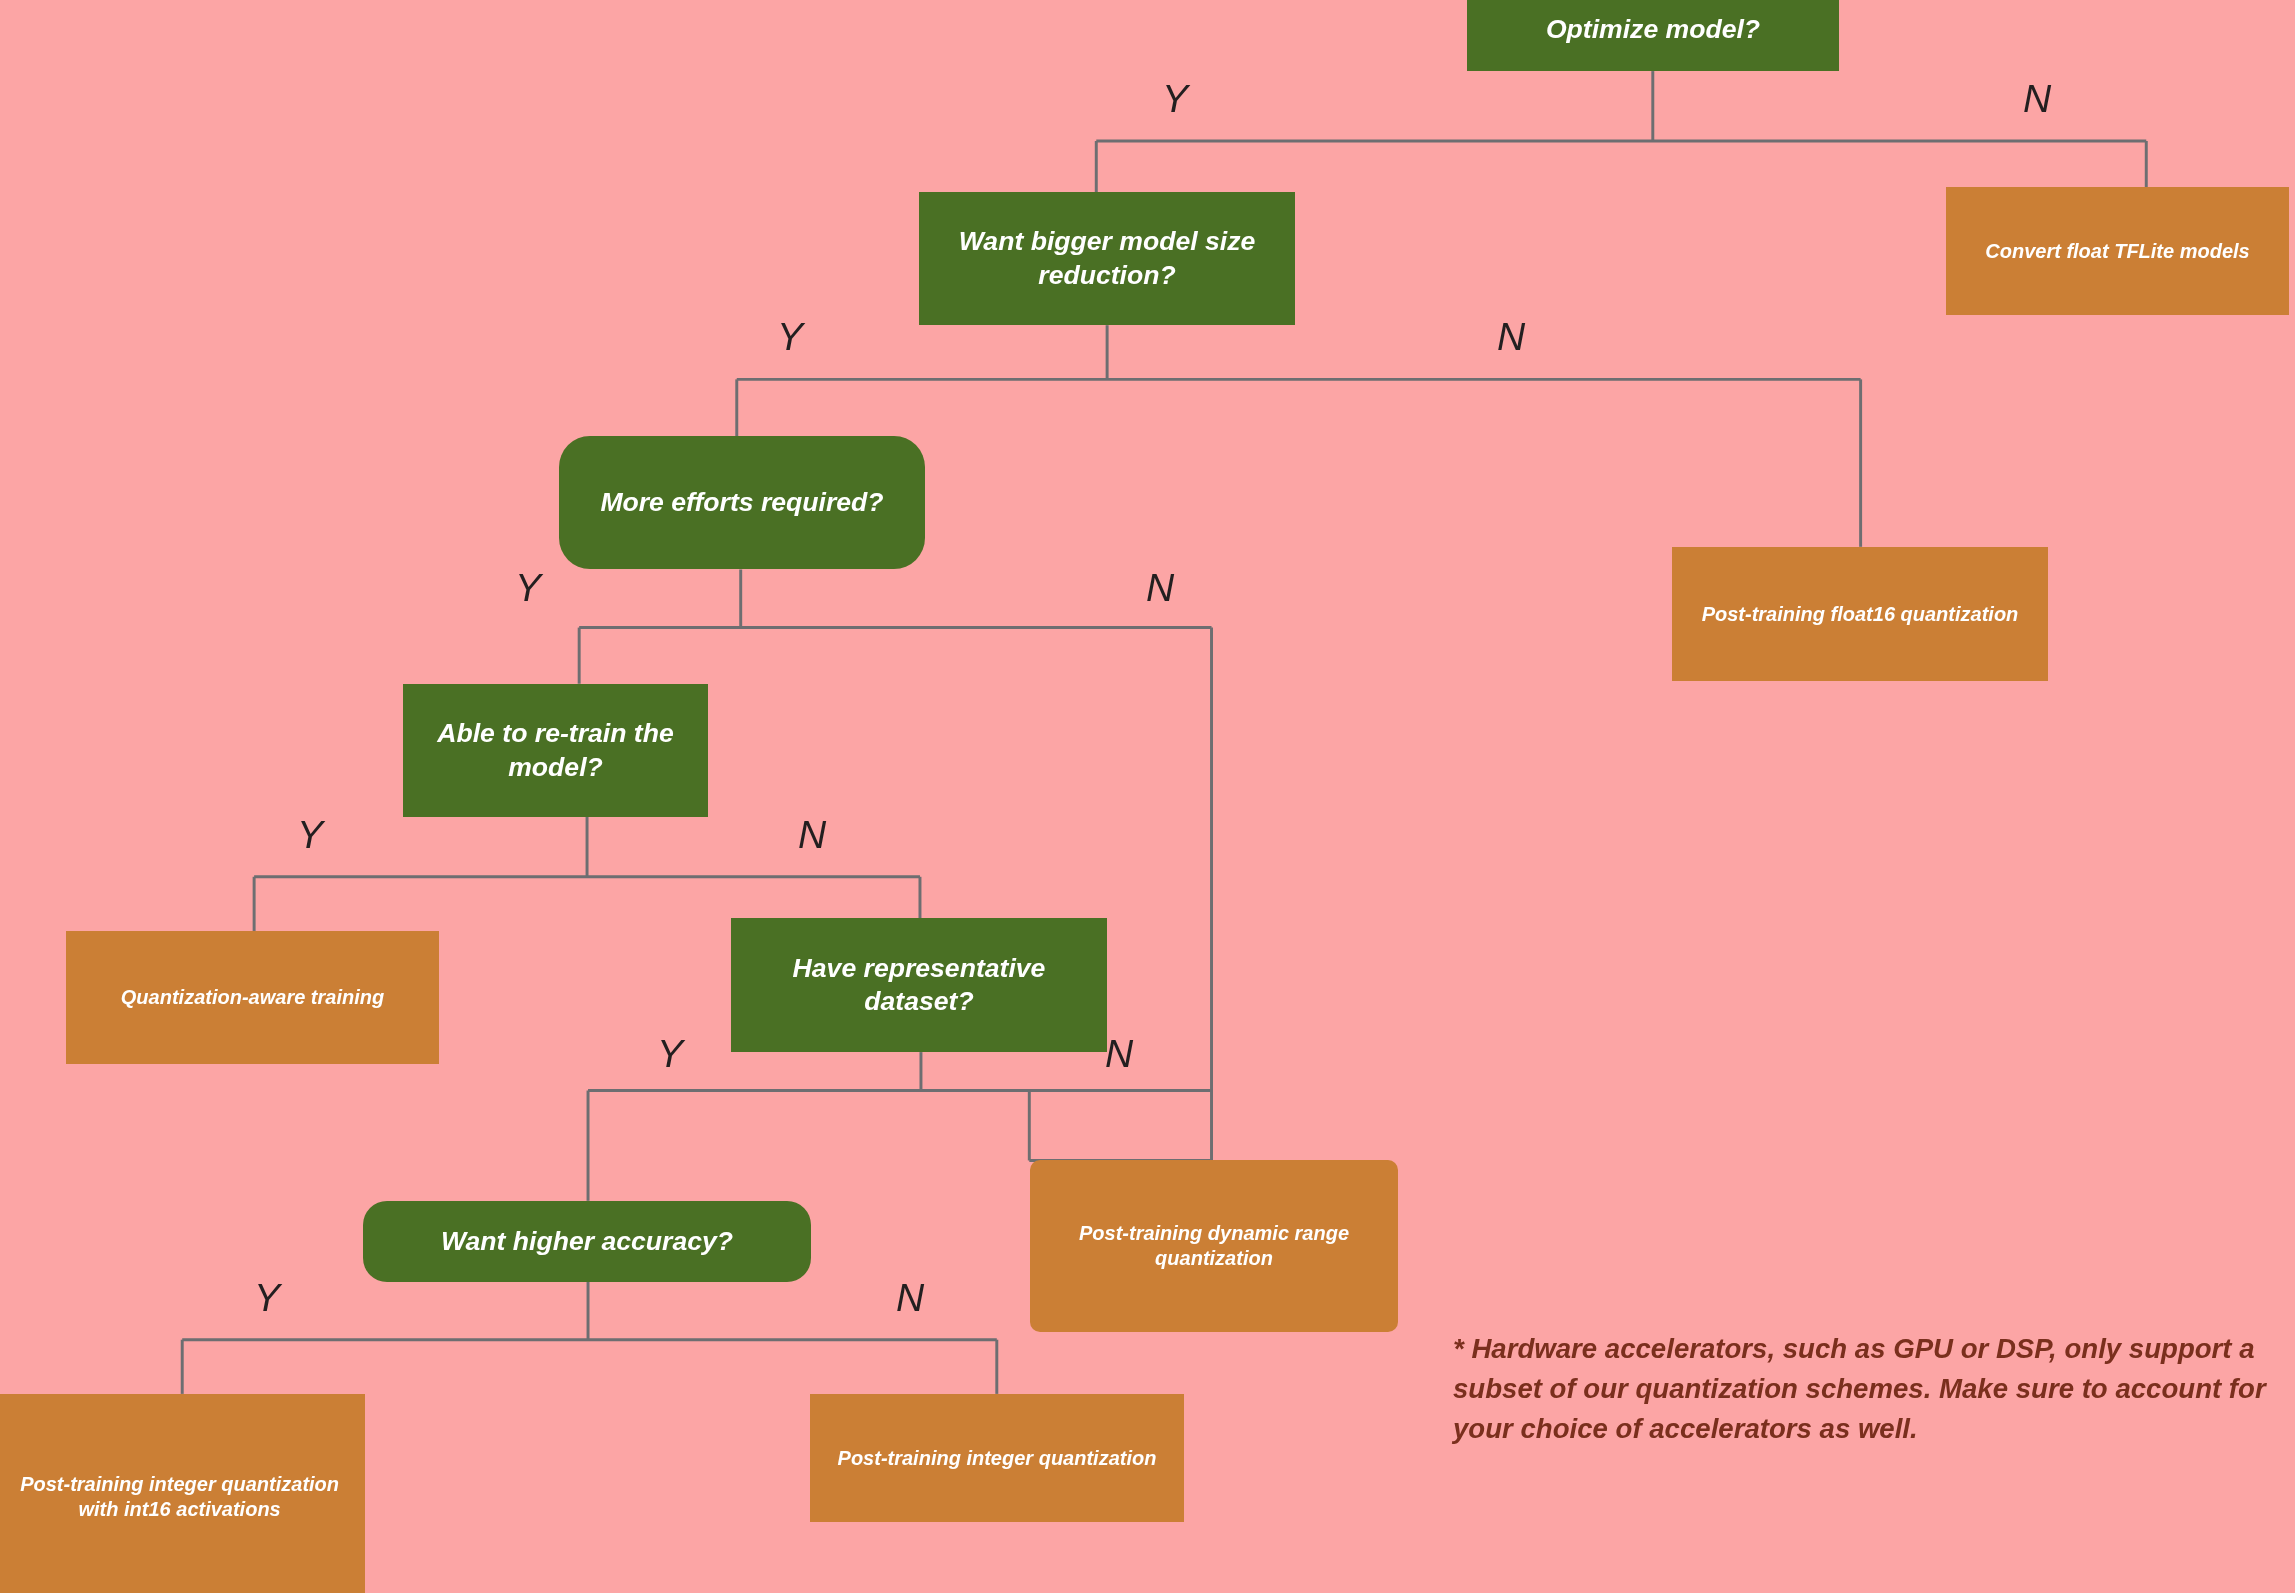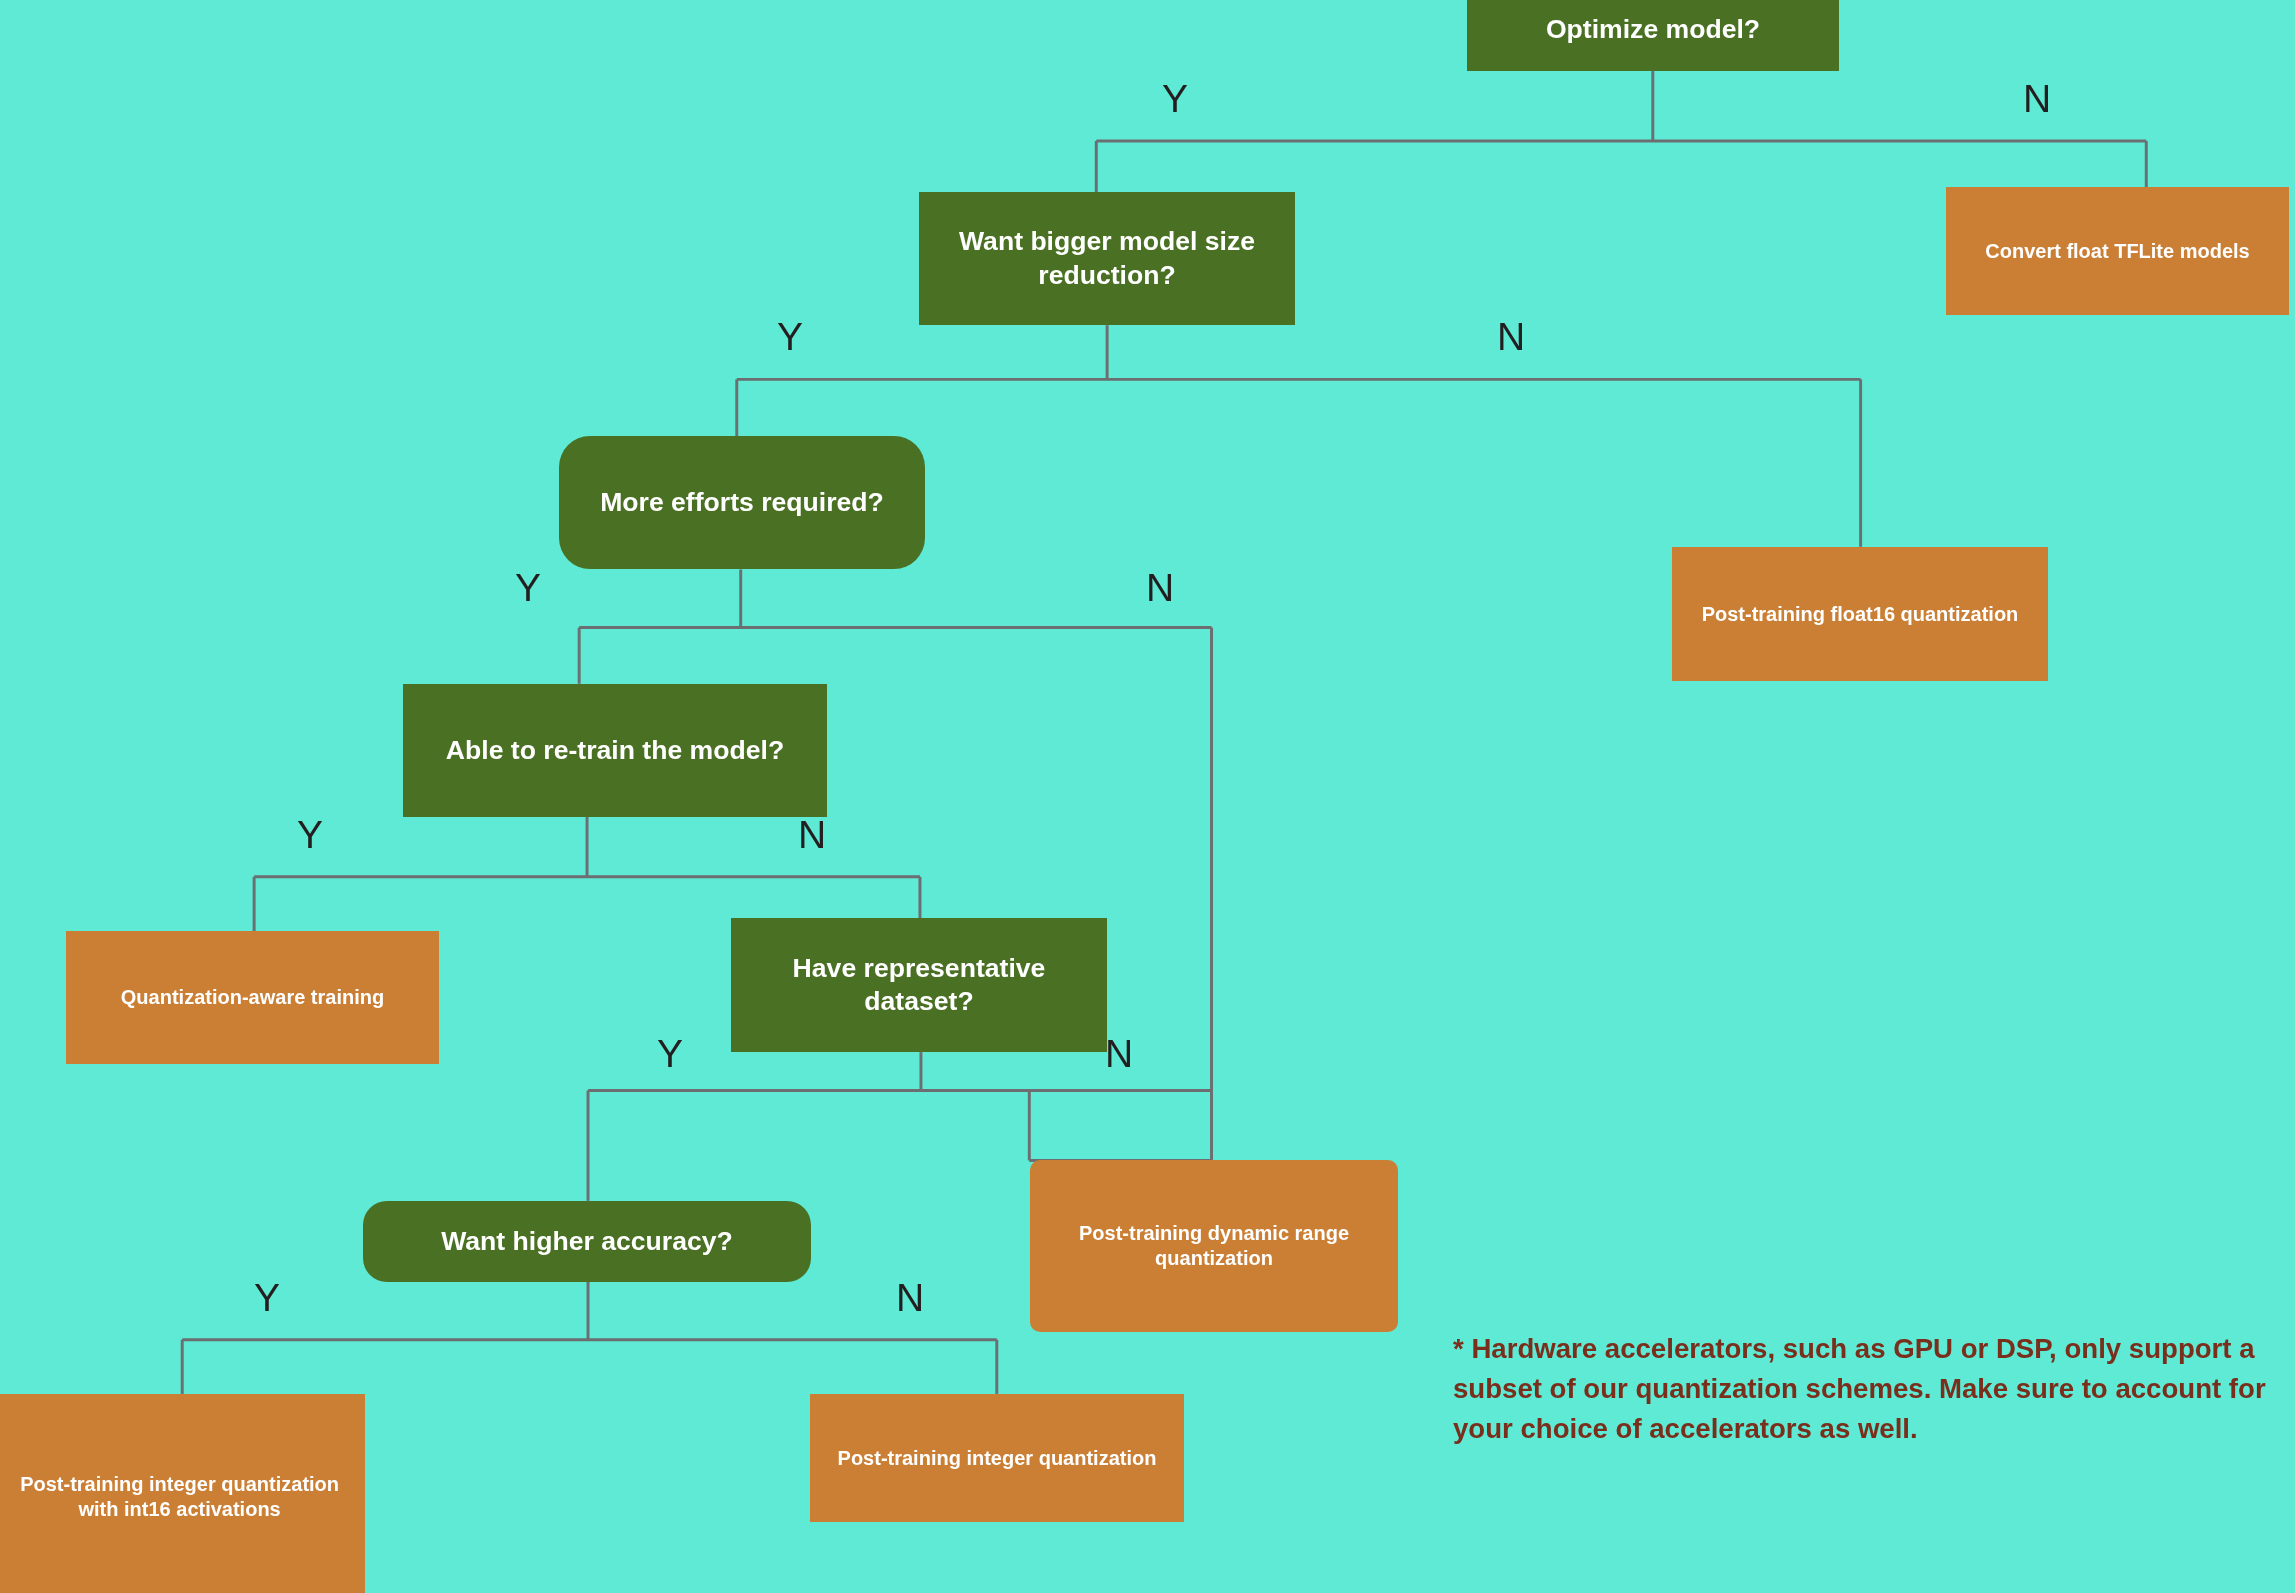--- a/index.html
+++ b/index.html
@@ -7,22 +7,23 @@
     padding: 0;
     background: #ffffff;
   }
   body {
     font-family: "Liberation Sans", sans-serif;
   }
   #canvas {
     position: relative;
     width: 2295px;
     height: 1594px;
-    background: #5eead4;
+    background: #fca5a5;
     overflow: hidden;
+    font-style: italic;
   }
   .node {
     position: absolute;
     box-sizing: border-box;
     display: flex;
     align-items: center;
     justify-content: center;
     text-align: center;
     color: #ffffff;
     font-weight: bold;
@@ -119,21 +120,21 @@
   </div>
 
   <div class="node outcome" style="left:1672px; top:547px; width:376px; height:134px;">
     <span>Post-training float16 quantization</span>
   </div>
 
   <div class="node decision" style="left:559px; top:436px; width:366px; height:133px;border-radius:31px;">
     <span>More efforts required?</span>
   </div>
 
-  <div class="node decision" style="left:403px; top:684px; width:424px; height:133px;">
+  <div class="node decision" style="left:403px; top:684px; width:305px; height:133px;">
     <span>Able to re-train the model?</span>
   </div>
 
   <div class="node outcome" style="left:66px; top:931px; width:373px; height:133px;">
     <span>Quantization-aware training</span>
   </div>
 
   <div class="node decision" style="left:731px; top:918px; width:376px; height:134px;">
     <span>Have representative dataset?</span>
   </div>

